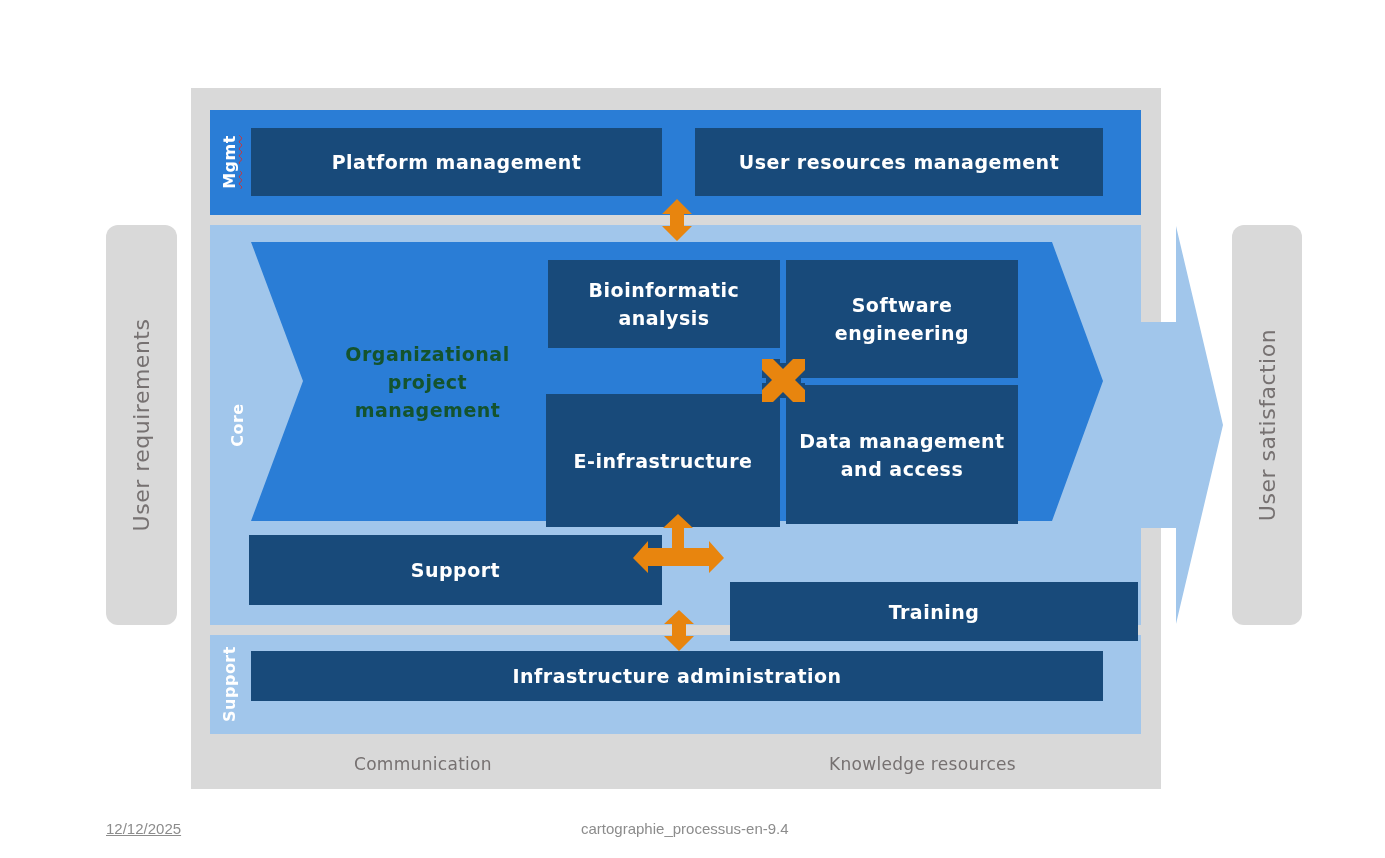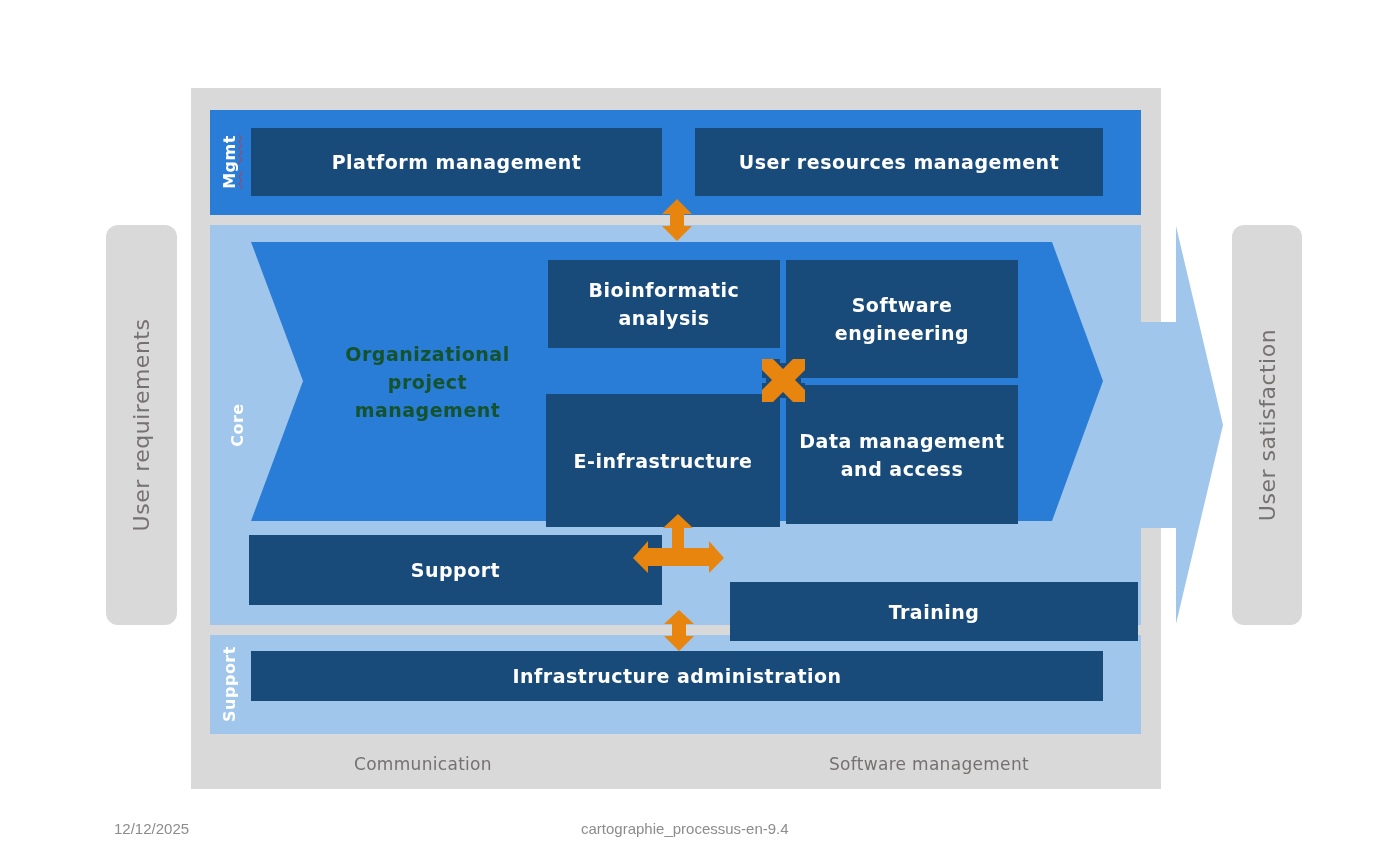--- a/index.html
+++ b/index.html
@@ -63,21 +63,21 @@
 <div class="abs box" style="left:546px; top:394px; width:234px; height:133px;">E-infrastructure</div>
 <div class="abs box" style="left:786px; top:385px; width:232px; height:139px; padding:0 10px;">Data management and access</div>
 
 <div class="abs box" style="left:249px; top:535px; width:413px; height:70px;">Support</div>
 <div class="abs box" style="left:730px; top:535px; width:408px; height:59px;margin-top:47px;">Training</div>
 
 <div class="abs side-label" style="left:189px; top:672px; width:80px; height:24px;">Support</div>
 <div class="abs box" style="left:251px; top:651px; width:852px; height:50px;">Infrastructure administration</div>
 
 <div class="abs foot-label" style="left:306px; top:754px;">Communication</div>
-<div class="abs foot-label" style="left:781px; top:754px;">Software management</div>
+<div class="abs foot-label" style="left:781px; top:754px;">Knowledge resources</div>
 
 <svg class="layer" width="1385" height="858">
 
   <polygon fill="#e8850e" points="677,199 692,214 684,214 684,226 692,226 677,241 662,226 670,226 670,214 662,214"></polygon>
 
   <g>
     <rect x="762" y="359" width="43" height="43" fill="#e8850e"></rect>
     <polygon fill="#184a7a" points="783,359 773,359 783,369 793,359"></polygon>
     <polygon fill="#184a7a" points="783,402 773,402 783,392 793,402"></polygon>
     <polygon fill="#184a7a" points="762,380 762,370 772,380 762,390"></polygon>
@@ -86,14 +86,14 @@
     <rect x="780" y="398" width="6" height="4" fill="#2a7dd6"></rect>
     <rect x="762" y="378" width="4" height="5" fill="#2a7dd6"></rect>
     <rect x="801" y="378" width="4" height="5" fill="#2a7dd6"></rect>
   </g>
 
   <polygon fill="#e8850e" points="678,514 693,528 684,528 684,548 709,548 709,541 724,558 709,573 709,566 648,566 648,573 633,558 648,541 648,548 672,548 672,528 663,528"></polygon>
 
   <polygon fill="#e8850e" points="679,610 694,624 686,624 686,636 694,636 679,651 664,636 672,636 672,624 664,624"></polygon>
 </svg>
 
-<div class="abs meta" style="left:114px; top:820px;">12/12/2025</div>
+<div class="abs meta" style="left:106px; top:820px;text-decoration:underline;">12/12/2025</div>
 <div class="abs meta" style="left:581px; top:820px;">cartographie_processus-en-9.4</div>
 
 </body></html>

